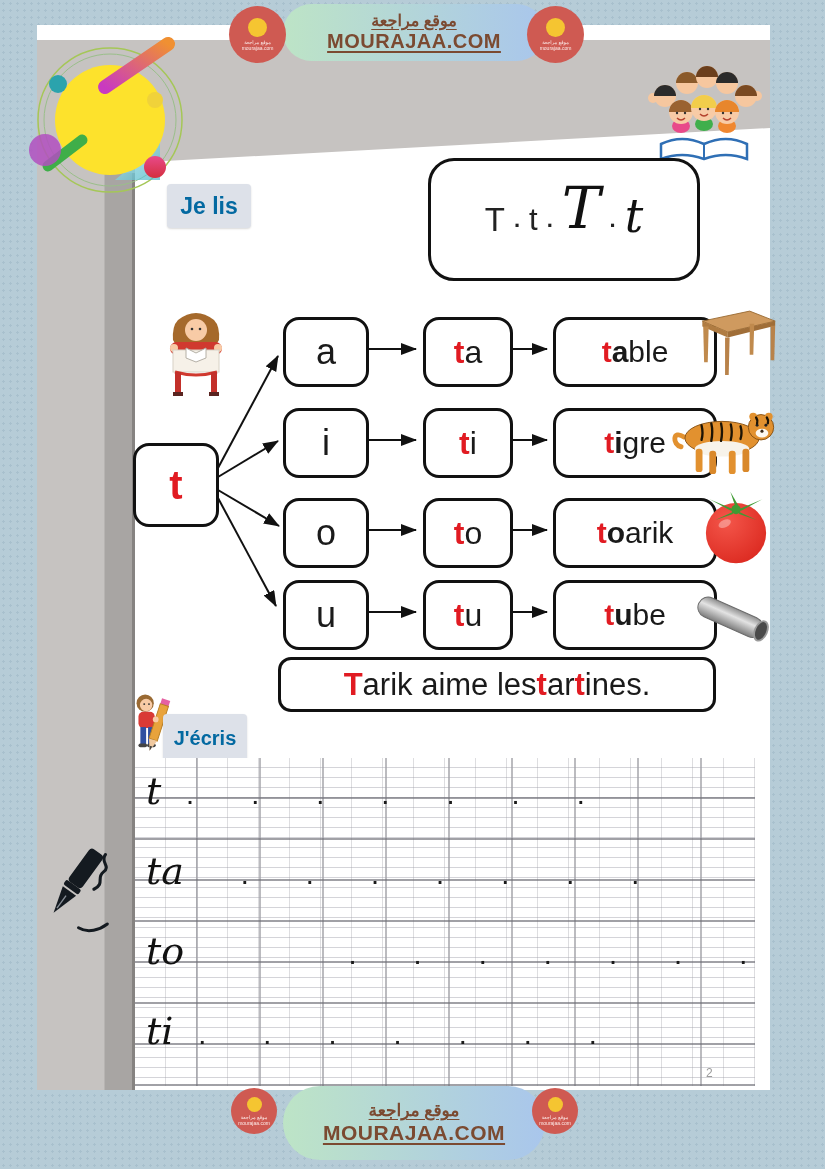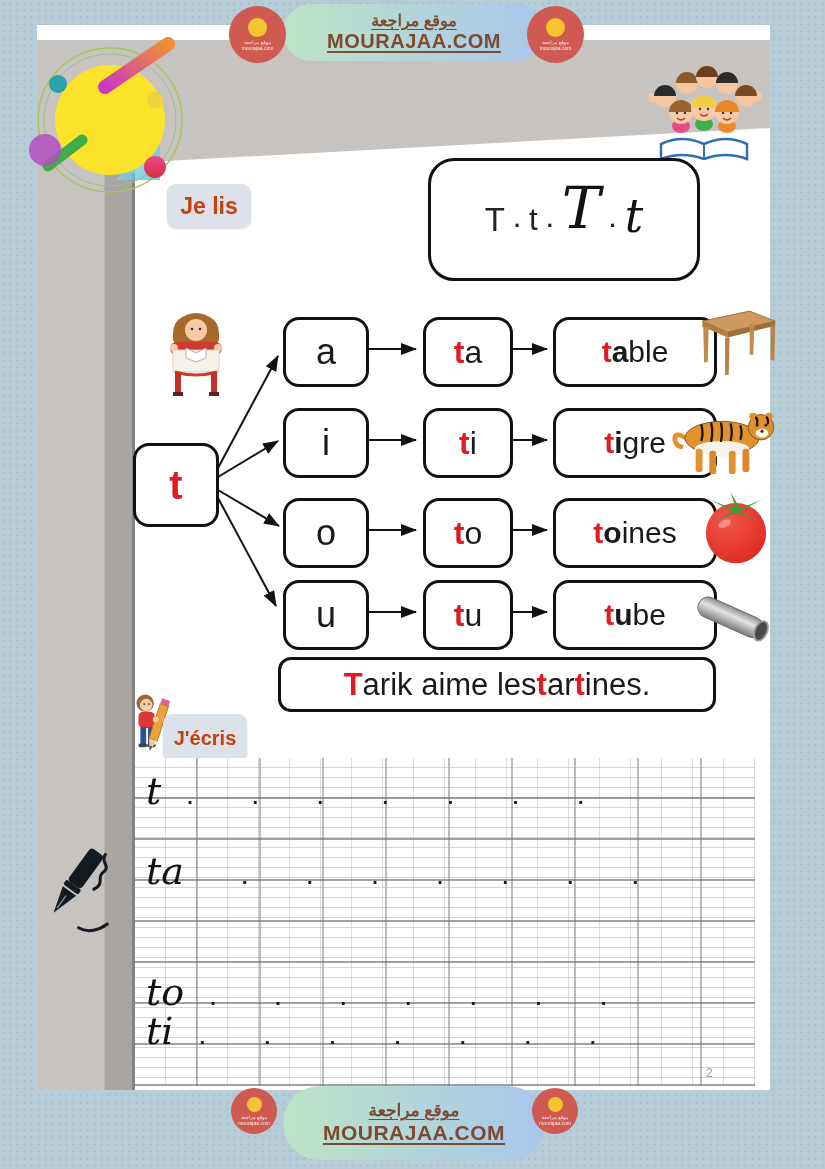--- a/index.html
+++ b/index.html
@@ -25,22 +25,22 @@
         align-items:center;justify-content:center;color:#fff;text-align:center;}
   .badge .yc{width:19px;height:19px;border-radius:50%;background:#f5c531;margin-bottom:2px;}
   .badge .bt{font-size:5px;line-height:1.2;color:#fce9e7;}
   .b-tl{left:229px;top:6px;width:57px;height:57px;}
   .b-tr{left:527px;top:6px;width:57px;height:57px;}
   .b-bl{left:231px;top:1088px;width:46px;height:46px;}
   .b-br{left:532px;top:1088px;width:46px;height:46px;}
   .title{position:absolute;left:225px;top:80px;width:440px;text-align:center;
         font-family:"DejaVu Serif",serif;font-weight:bold;font-size:29px;color:#121212;letter-spacing:.5px;}
   
-  .sec-label{position:absolute;background:#dde1e9;border-radius:9px;display:flex;align-items:center;
-        justify-content:center;font-weight:bold;color:#c2410c;box-shadow:0 1px 2px rgba(0,0,0,.15);}
+  .sec-label{position:absolute;background:#dde1e9;border-radius:4px;display:flex;align-items:center;
+        justify-content:center;font-weight:bold;color:#0369a1;box-shadow:0 1px 2px rgba(0,0,0,.15);}
   .lbl-read{left:167px;top:184px;width:84px;height:44px;font-size:23px;}
   .lbl-write{left:163px;top:714px;width:84px;height:48px;font-size:20px;}
   
   .read-box{position:absolute;left:428px;top:158px;width:266px;height:117px;background:#fff;
         border:3.5px solid #111;border-radius:26px;display:flex;align-items:center;justify-content:center;gap:9px;}
   .read-box .pT{font-size:33px;color:#222;}
   .read-box .pt{font-size:31px;color:#222;}
   .read-box .dot{font-size:22px;font-weight:bold;color:#222;}
   .cur{font-family:"DejaVu Serif",serif;font-style:italic;color:#111;}
   .cT{font-size:58px;position:relative;top:-12px;}
@@ -63,21 +63,21 @@
   
   .grid{position:absolute;left:135px;top:758px;width:620px;height:328px;background-color:#fff;
         background-image:
           repeating-linear-gradient(to bottom, transparent 0 39px, rgba(110,110,118,.65) 39px 41px),
           repeating-linear-gradient(to bottom, transparent 0 9px, rgba(160,160,170,.45) 9px 10px),
           repeating-linear-gradient(to right, transparent 0 61px, rgba(120,120,128,.5) 61px 63px),
           repeating-linear-gradient(to right, transparent 0 30px, rgba(150,150,158,.32) 30px 31px);}
   .wrow{position:absolute;left:146px;width:600px;height:48px;display:flex;align-items:baseline;}
   .wrow .letter{font-family:"DejaVu Serif",serif;font-style:italic;font-size:38px;color:#111;}
   .wrow .dots{margin-left:26px;font-size:20px;font-weight:bold;color:#1a1a1a;word-spacing:54px;}
-  .wr1{top:769px;} .wr2{top:849px;gap:32px;} .wr3{top:970px;} .wr4{top:1009px;}
+  .wr1{top:769px;} .wr2{top:849px;gap:32px;} .wr3{top:929px;justify-content:space-between;} .wr4{top:1009px;}
   .pgnum{position:absolute;left:706px;top:1066px;font-size:12px;color:#9b9b9b;}
   .abs{position:absolute;}
   svg{display:block;}
 </style>
 </head>
 <body>
 
 <div class="page">
 
   <div class="sheet">
@@ -227,21 +227,21 @@
       <span>ble</span>
     </div>
   <div class="dbox wbox r2">
       <span class="red">t</span>
       <span class="bld">i</span>
       <span>gre</span>
     </div>
   <div class="dbox wbox r3">
       <span class="red">t</span>
       <span class="bld">o</span>
-      <span>ines</span>
+      <span>arik</span>
     </div>
   <div class="dbox wbox r4">
       <span class="red">t</span>
       <span class="bld">u</span>
       <span>be</span>
     </div>
 
   <svg class="abs" style="left:0;top:0" width="825" height="1169" viewBox="0 0 825 1169">
     <defs>
       <marker id="ah" markerWidth="10" markerHeight="8" refX="7.5" refY="3" orient="auto">

